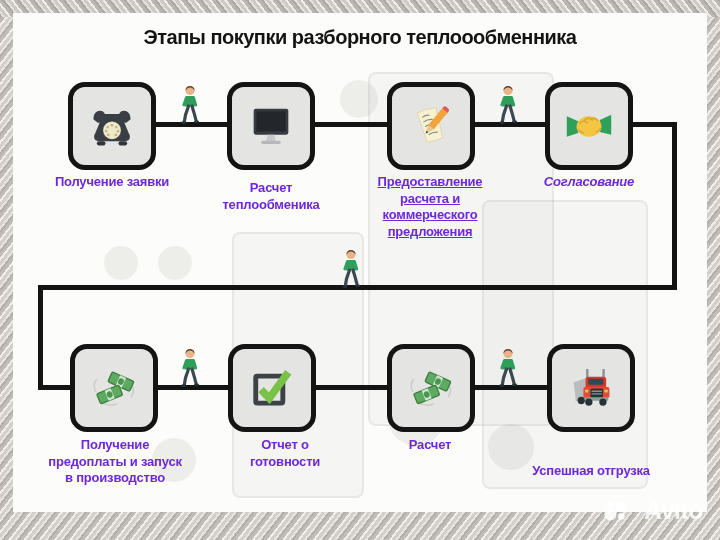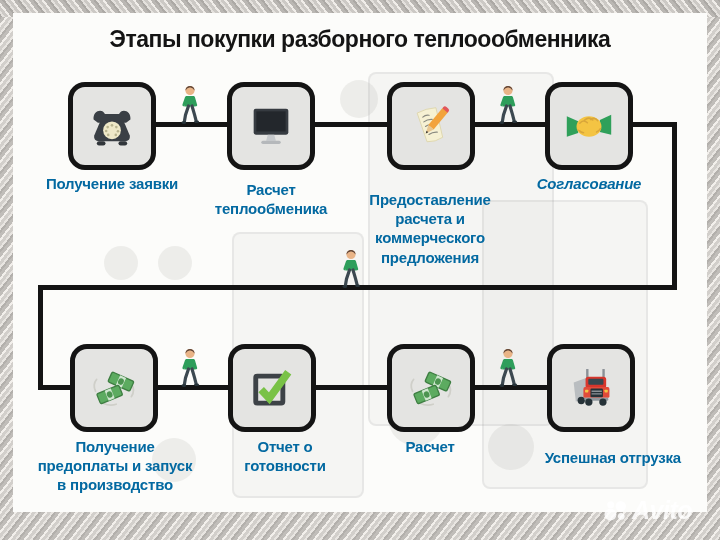--- a/index.html
+++ b/index.html
@@ -23,39 +23,39 @@
   .panel{
     position:absolute;left:13px;top:13px;width:694px;height:499px;
     background:#fcfcfa;z-index:2;
   }
   .ghost{position:absolute;z-index:3;border:2px solid rgba(110,110,105,0.10);
     background:rgba(190,190,185,0.10);border-radius:8px;}
   .ghost-circle{position:absolute;z-index:3;border-radius:50%;
     background:rgba(160,160,155,0.16);border:none;}
   .title{
     position:absolute;left:13px;top:26px;width:694px;z-index:5;
-    text-align:center;font-size:23px;font-weight:700;color:#141414;
+    text-align:center;font-size:20px;font-weight:700;color:#141414;
     letter-spacing:-0.5px;
   }
   .line{position:absolute;background:#141414;z-index:4;}
   .stepbox{
     position:absolute;width:88px;height:88px;box-sizing:border-box;
     border:5px solid #141414;border-radius:17px;background:#e4e4e2;
     display:flex;align-items:center;justify-content:center;z-index:6;
   }
   .steplabel{
     position:absolute;z-index:5;text-align:center;
-    font-size:15px;line-height:1.28;font-weight:600;color:#0369a1;
+    font-size:13px;line-height:1.28;font-weight:600;color:#6d28d9;
     letter-spacing:-0.2px;white-space:pre-line;
   }
   .person{position:absolute;width:22px;height:40px;z-index:7;}
   .watermark{
     position:absolute;left:604px;top:496px;z-index:8;display:flex;
-    align-items:center;gap:4px;color:rgba(255,255,255,0.85);
-    font-size:25px;font-weight:700;letter-spacing:-0.5px;font-style:italic;
+    align-items:center;gap:16px;color:rgba(255,255,255,0.85);
+    font-size:25px;font-weight:700;letter-spacing:-0.5px;
   }
 </style>
 </head>
 <body>
 
 <div class="metal-bg"></div>
 <div class="metal-top"></div>
 <div class="panel"></div>
 
 <div class="ghost" style="left:232px;top:232px;width:128px;height:262px;"></div>
@@ -228,32 +228,32 @@
   <path d="M7.2 13.5 l-2.6 7.5 M14.8 13.5 l2.2 7.5" stroke="#2e9e5b" stroke-width="2.4" stroke-linecap="round"></path>
   <path d="M9.5 22 l-3 9 l-1.2 7" stroke="#3c4850" stroke-width="3.2" fill="none" stroke-linecap="round"></path>
   <path d="M13 22 l2.6 8.8 l1.6 6.4" stroke="#3c4850" stroke-width="3.2" fill="none" stroke-linecap="round"></path>
   <ellipse cx="4.8" cy="38.6" rx="2.5" ry="1.3" fill="#263238"></ellipse>
   <ellipse cx="17.6" cy="37.8" rx="2.5" ry="1.3" fill="#263238"></ellipse>
 </svg>
 
 <div class="steplabel" style="left:32px;top:174px;width:160px;">Получение заявки</div>
 <div class="steplabel" style="left:196px;top:180px;width:150px;">Расчет
 теплообменика</div>
-<div class="steplabel" style="left:345px;top:190px;width:170px;">Предоставление
+<div class="steplabel" style="left:345px;top:174px;width:170px;text-decoration:underline;">Предоставление
 расчета и
 коммерческого
 предложения</div>
 <div class="steplabel" style="left:514px;top:174px;width:150px;font-style:italic;">Согласование</div>
 <div class="steplabel" style="left:23px;top:437px;width:184px;">Получение
 предоплаты и запуск
 в производство</div>
 <div class="steplabel" style="left:215px;top:437px;width:140px;">Отчет о
 готовности</div>
 <div class="steplabel" style="left:370px;top:437px;width:120px;">Расчет</div>
-<div class="steplabel" style="left:501px;top:448px;width:180px;text-align:right;">Успешная отгрузка</div>
+<div class="steplabel" style="left:501px;top:463px;width:180px;">Успешная отгрузка</div>
 
 <div class="watermark">
   <svg width="24" height="24" viewBox="0 0 20 20">
     <circle cx="5.6" cy="4.8" r="3" fill="rgba(255,255,255,0.85)"></circle>
     <circle cx="5.4" cy="13" r="5" fill="rgba(255,255,255,0.85)"></circle>
     <circle cx="14" cy="6" r="4.4" fill="rgba(255,255,255,0.85)"></circle>
     <circle cx="14.4" cy="14.4" r="2.8" fill="rgba(255,255,255,0.85)"></circle>
   </svg>
   <span>Avito</span>
 </div>

